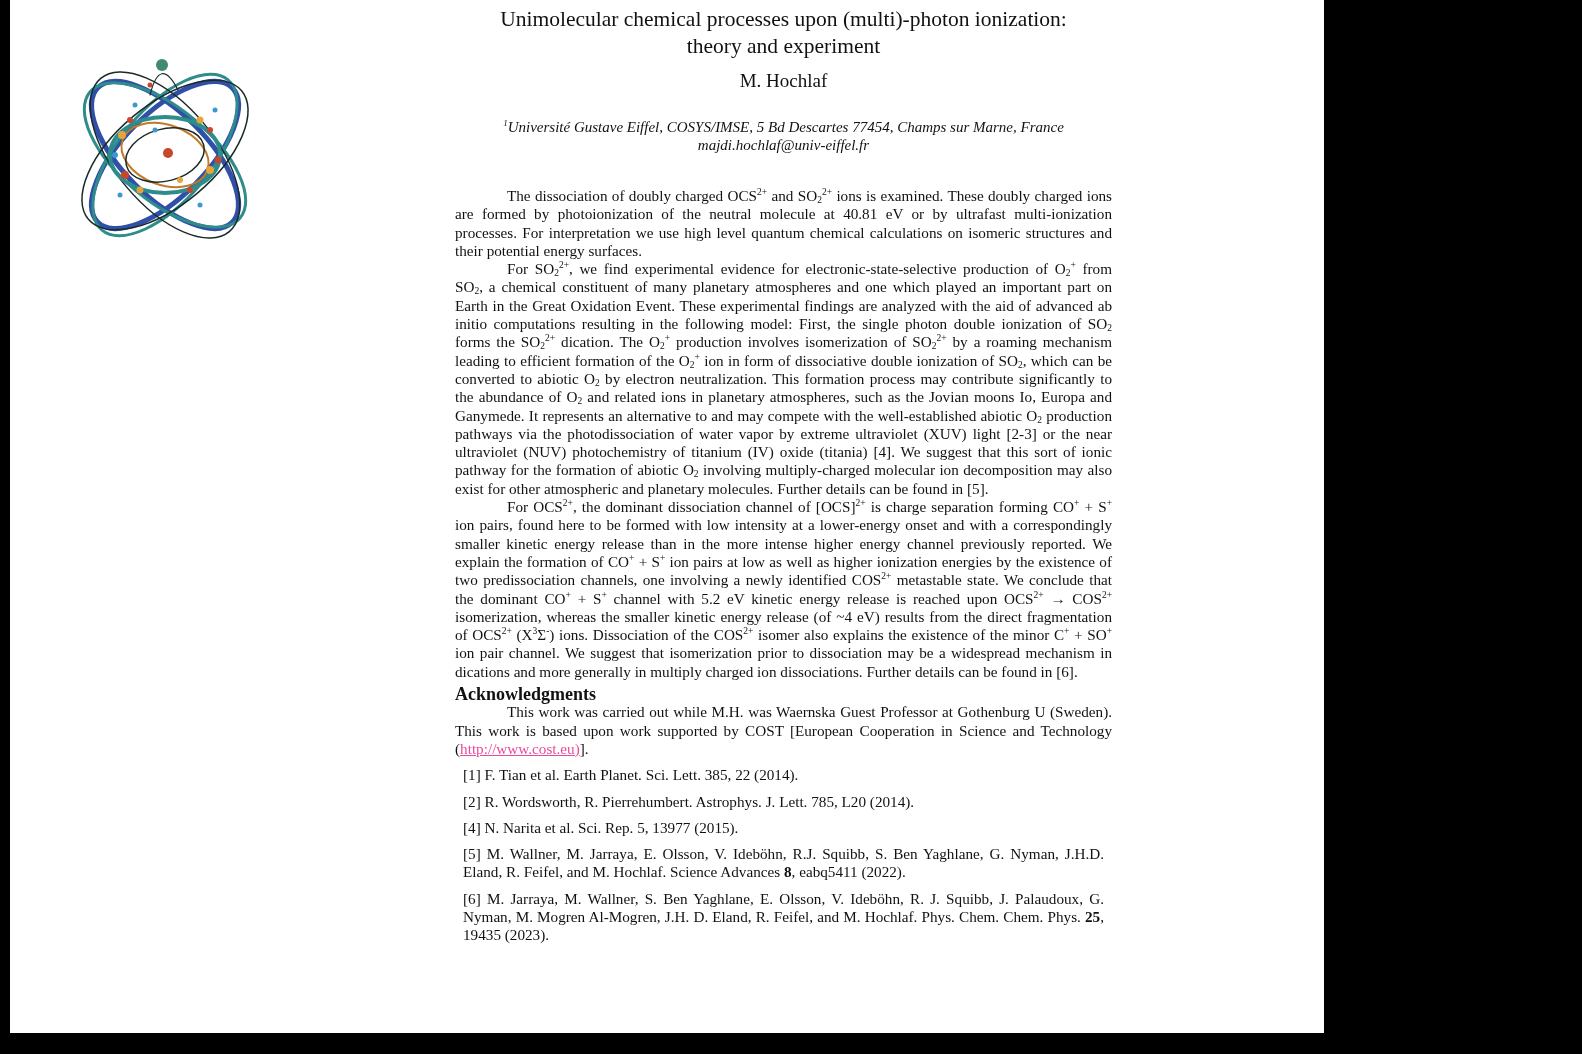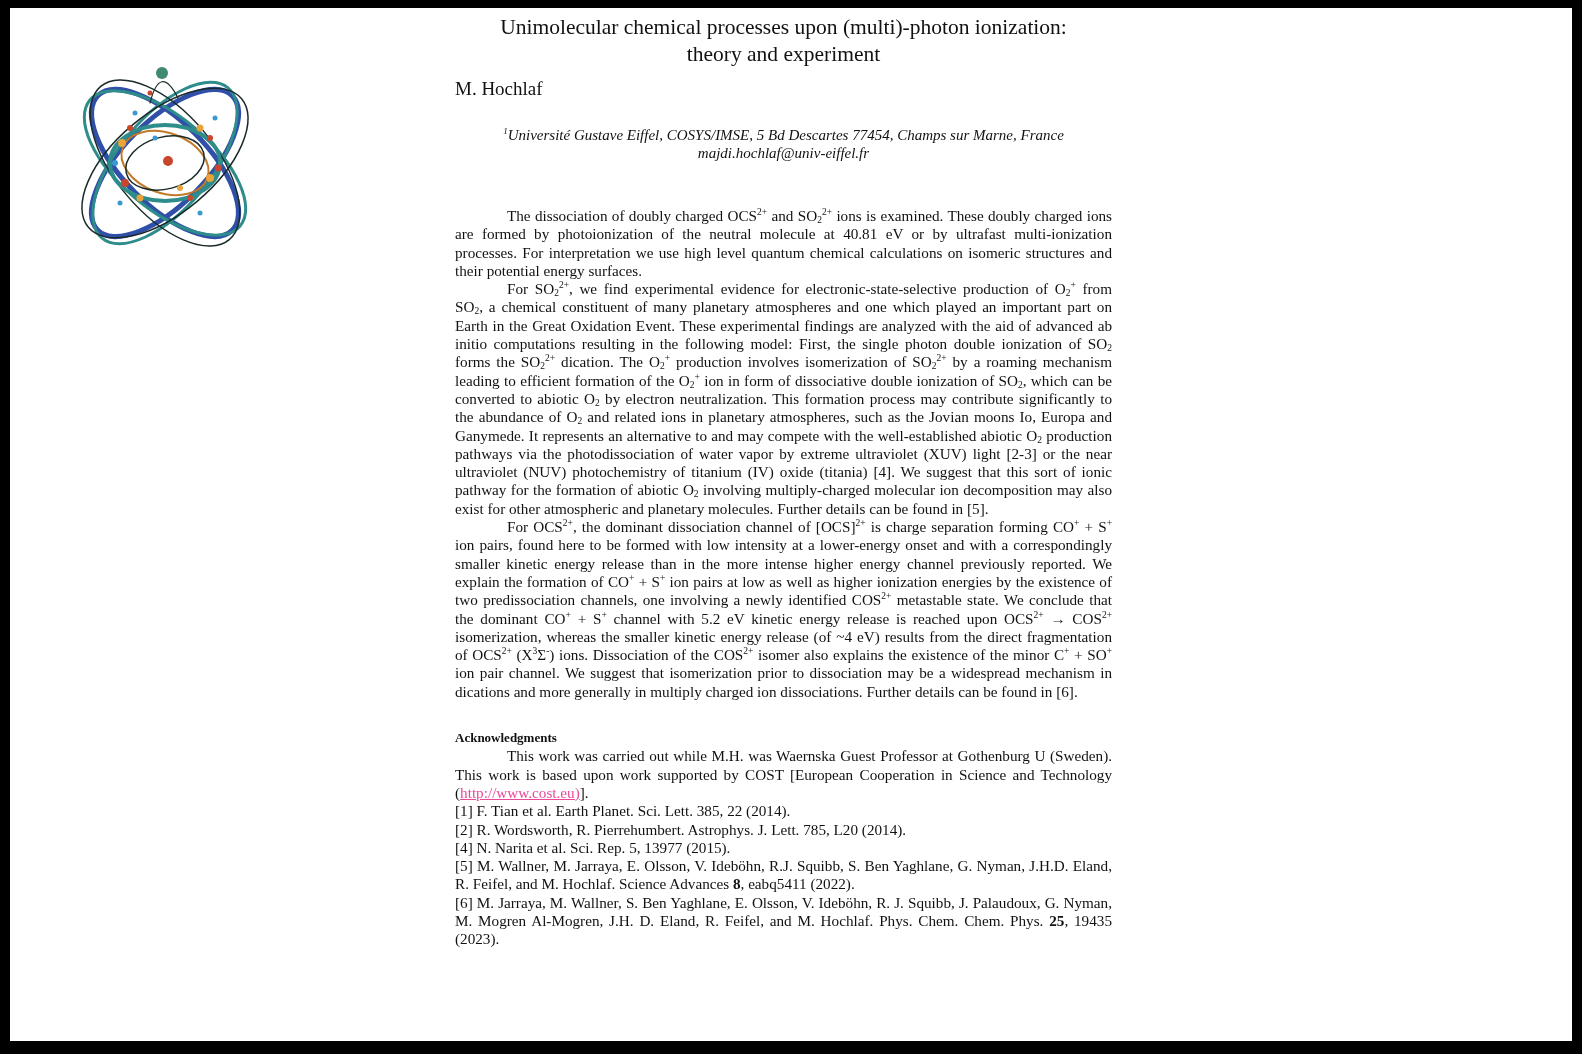--- a/index.html
+++ b/index.html
@@ -6,82 +6,82 @@
     body {
       width: 1582px; height: 1054px;
       background: #000;
       position: relative;
       overflow: hidden;
       font-family: "Liberation Serif", serif;
       color: #111;
     }
     .page {
       position: absolute;
-      left: 10px; top: 8px;
-      width: 1562px; height: 1033px;
+      left: 10px; top: 0;
+      width: 1314px; height: 1033px;
       background: #fff;
     }
     .logo {
       position: absolute;
       left: 50px; top: 50px;
       width: 210px; height: 210px;
     }
     .column {
       position: absolute;
       left: 445px; top: 6px;
       width: 657px;
     }
     .title {
       text-align: center;
       font-size: 21.5px;
       line-height: 27px;
       margin: 0;
       font-weight: normal;
     }
     .author {
-      text-align: left;
+      text-align: center;
       font-size: 19px;
       line-height: 22px;
       margin-top: 10px;
     }
     .affil {
       text-align: center;
       font-style: italic;
       font-size: 15px;
       line-height: 18px;
       margin-top: 26px;
     }
     .affil sup { font-size: 9px; }
     .email {
       text-align: center;
       font-style: italic;
       font-size: 15px;
       line-height: 18px;
     }
     .email span { }
     .body-text {
-      margin-top: 45px;
+      margin-top: 33px;
       font-size: 15.2px;
       line-height: 18.3px;
       text-align: justify;
     }
     .body-text p { margin: 0; text-indent: 52px; }
     sup, sub { font-size: 9.5px; line-height: 0; }
     sup { vertical-align: 6px; }
     sub { vertical-align: -2px; }
     .section-head {
       font-weight: bold;
-      font-size: 13px;
+      font-size: 18px;
       line-height: 18.3px;
-      margin-top: 28px;
+      margin-top: 4px;
     }
     .ack { font-size: 15.2px; line-height: 18.3px; text-align: justify; text-indent: 52px; }
     .link { color: #ec4899; text-decoration: underline; }
     .refs { font-size: 15.2px; line-height: 18.3px; text-align: justify; }
-    .refs div { margin: 0; }
+    .refs div { margin: 8px; }
   </style>
 </head>
 <body>
 
 <div class="page">
 
   <div class="logo">
     <svg width="210" height="210" viewBox="0 0 210 210">
       <g fill="none" stroke-linecap="round">
         <ellipse cx="105" cy="105" rx="95" ry="42" transform="rotate(45 105 105)" stroke="#2f4fa8" stroke-width="5"></ellipse>

